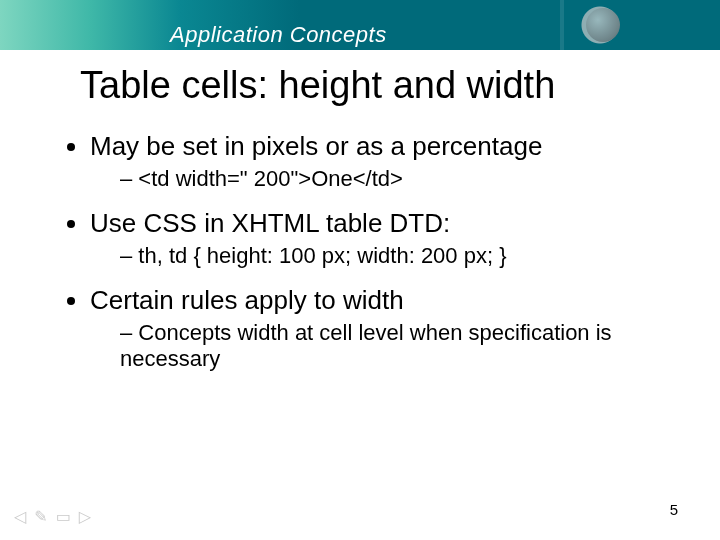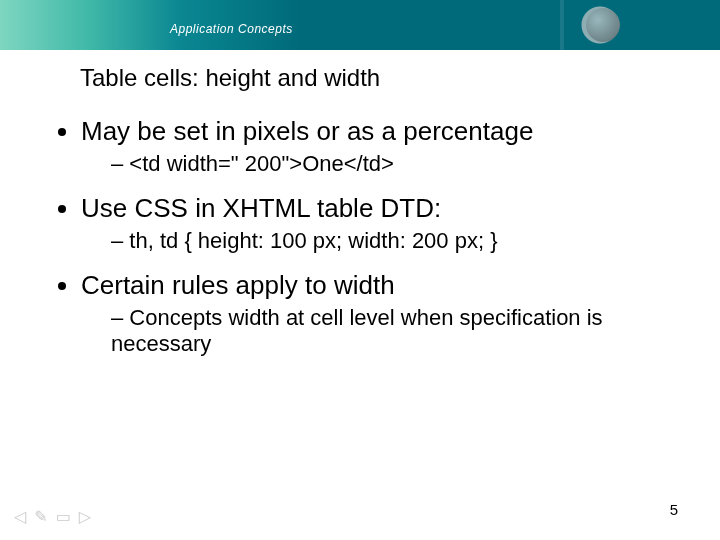--- a/index.html
+++ b/index.html
@@ -1,24 +1,24 @@
 <!DOCTYPE html>
 <html><head>
 <meta charset="utf-8">
 <style>
   html,body{margin:0;padding:0}
   body{width:720px;height:540px;background:#fff;font-family:Arial,Helvetica,sans-serif;color:#000;position:relative;overflow:hidden}
   .banner{position:relative;width:720px;height:50px;background:#006a7a}
   .banner-grad{position:absolute;left:0;top:0;height:50px;width:300px;background:linear-gradient(90deg,#7ed6c0 0%,#3fb8a8 30%,#0a8792 60%,#006a7a 100%)}
   .banner-right{position:absolute;right:40px;top:0;width:200px;height:50px;background:radial-gradient(circle at 60% 50%,#ccc 0 18px,transparent 19px),linear-gradient(90deg,transparent 0 40%,rgba(255,255,255,.15) 40% 42%,transparent 42%);opacity:.7}
   .banner-right::before{content:"";position:absolute;right:60px;top:8px;width:34px;height:34px;border-radius:50%;background:radial-gradient(circle at 35% 35%,#d9d9d9,#9c8f8f 70%,#6b5b5b)}
-  .banner-title{position:absolute;left:170px;top:22px;color:#fff;font-style:italic;font-size:12px;letter-spacing:.5px}
+  .banner-title{position:absolute;left:170px;top:22px;color:#fff;font-style:italic;font-size:22px;letter-spacing:.5px}
   .slide{position:absolute;left:0;top:50px;right:0;bottom:0;padding:0 44px 0 44px;box-sizing:border-box}
-  h1.title{margin:14px 0 24px 36px;font-weight:400;font-size:24px}
-  ul.b1{list-style:disc;margin:3px;padding-left:34px}
+  h1.title{margin:14px 0 24px 36px;font-weight:400;font-size:38px}
+  ul.b1{list-style:disc;margin:12px;padding-left:34px}
   ul.b1>li{font-size:26px;margin:2px 0}
   ul.b2{list-style:none;margin:4px 0 16px 0;padding-left:30px}
   ul.b2>li{font-size:22px;margin:0}
   ul.b2>li::before{content:"– ";}
   .pagenum{position:absolute;right:42px;bottom:22px;font-size:15px}
   .nav{position:absolute;left:14px;bottom:14px;display:flex;gap:8px;opacity:.35}
   .nav span{font-size:16px;color:#666}
 </style>
 </head>
 <body>

